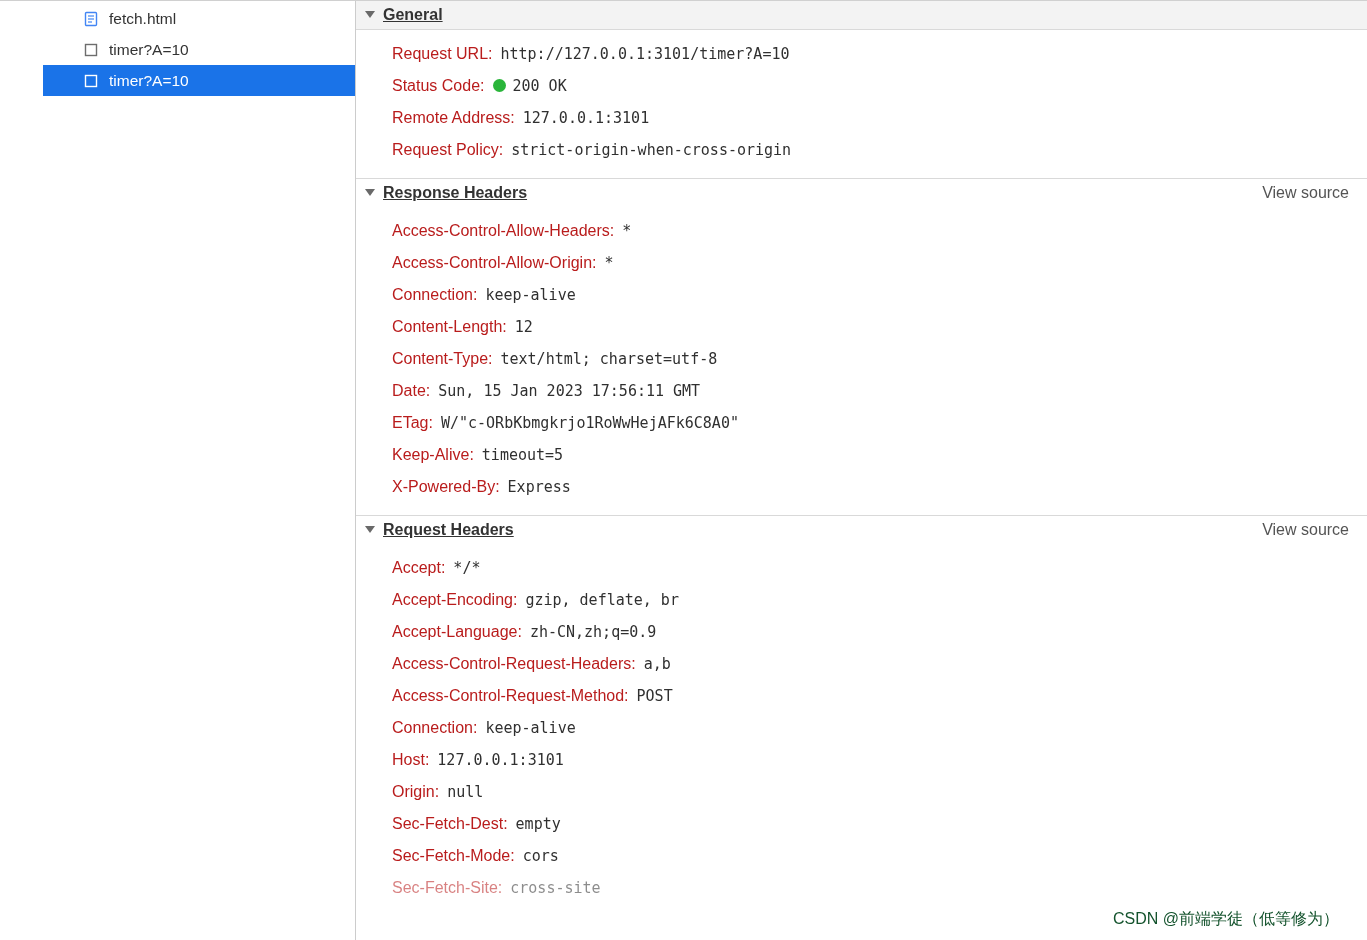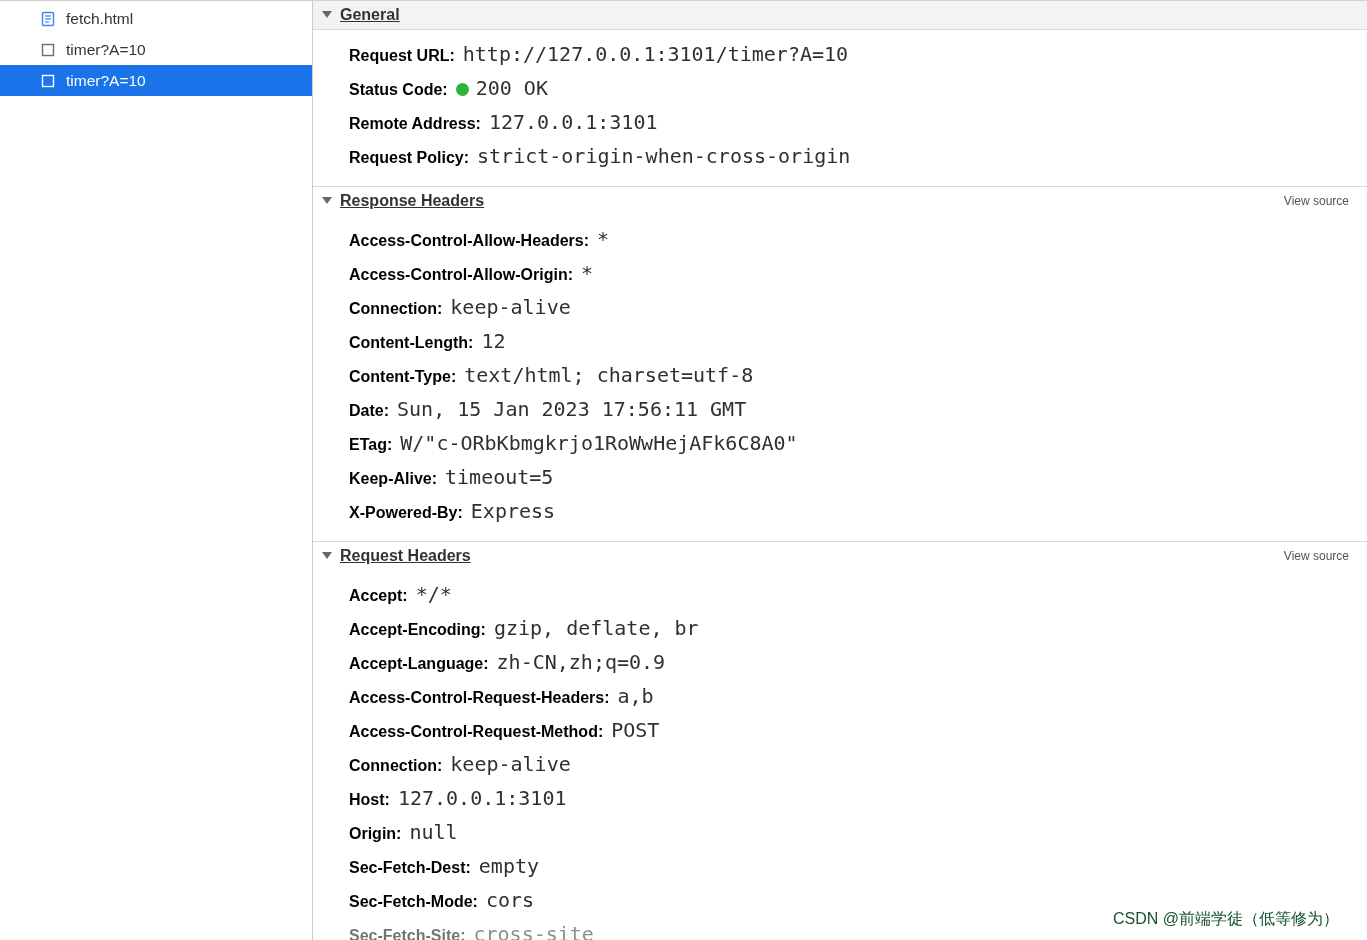--- a/index.html
+++ b/index.html
@@ -9,20 +9,21 @@
     font-size: 15px;
     color: #303030;
     background: #ffffff;
   }
   .app {
     display: flex;
     width: 1367px;
     height: 940px;
     position: relative;
     border-top: 1px solid #d0d0d0;
+    padding-left: 43px;
   }
   
   .sidebar {
     width: 313px;
     border-right: 1px solid #cccccc;
     background: #ffffff;
     padding-top: 2px;
   }
   .req-item {
     display: flex;
@@ -75,42 +76,42 @@
     border-left: 5px solid transparent;
     border-right: 5px solid transparent;
     border-top: 7px solid #696969;
     margin-right: 8px;
     position: relative;
     top: -1px;
   }
   .section-title { display: flex; align-items: center; text-decoration: underline; }
   .view-source {
     font-weight: 400;
-    font-size: 12px;
+    font-size: 16px;
     color: #545454;
   }
   .rows {
     padding: 8px 0 12px 0;
   }
   .row {
     display: flex;
     align-items: baseline;
     padding: 4px 0 4px 36px;
     font-size: 16px;
     line-height: 24px;
   }
   .row .label {
-    font-weight: 700;
-    color: #000000;
+    font-weight: 400;
+    color: #b91c1c;
     margin-right: 8px;
     white-space: nowrap;
   }
   .row .value {
     font-family: Consolas, "Lucida Console", monospace;
-    font-size: 20px;
+    font-size: 15px;
     color: #303030;
     word-break: break-all;
   }
   .status-dot {
     display: inline-block;
     width: 13px; height: 13px;
     border-radius: 50%;
     background: #2ab53a;
     margin-right: 7px;
     position: relative;

